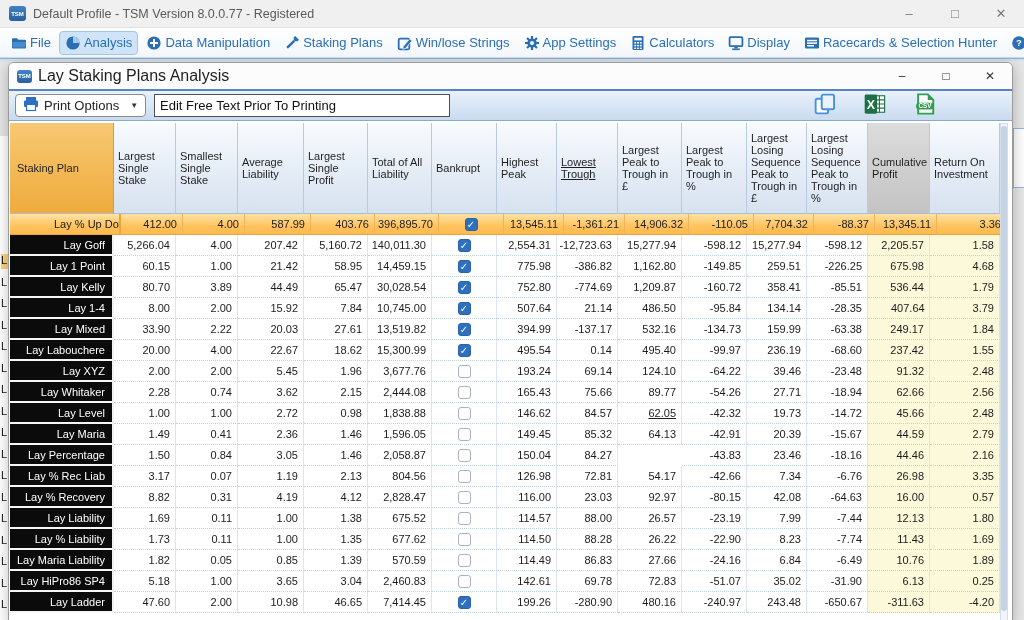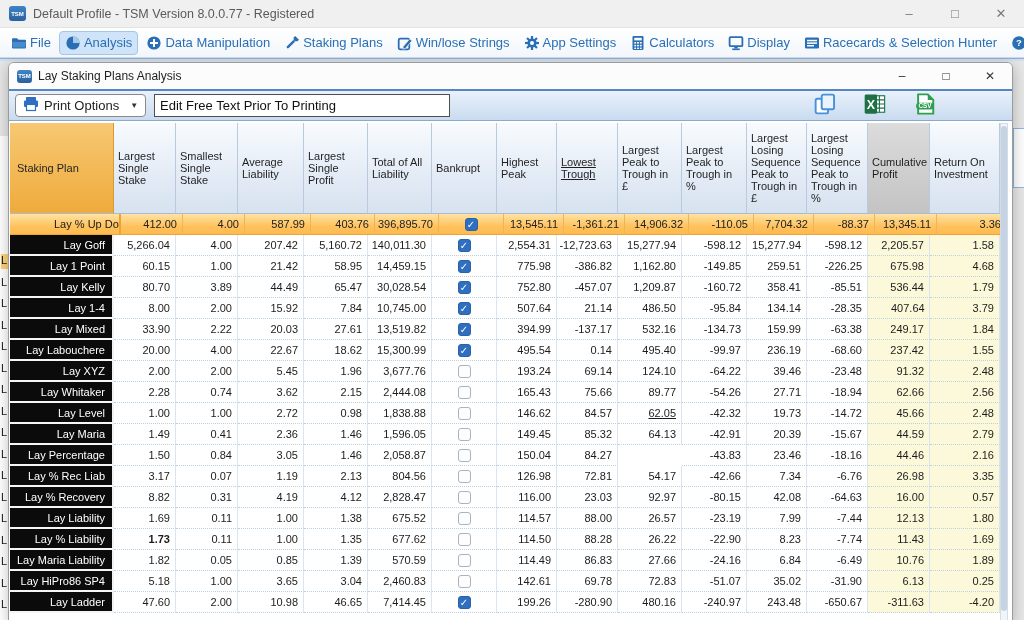--- a/index.html
+++ b/index.html
@@ -34,21 +34,21 @@
   .bg-l { position:absolute; left:1px; width:8px; height:15px; font-size:11px; color:#141414; }
   .bg-l.hl { background:#ffd27a; }
   .bg-fragment { position:absolute; left:1013px; top:70px; width:11px; height:60px; background:#fdfdfd;
     border:1px solid #8fb4dc; border-right:none; }
 
   
   .dlg { position:absolute; left:8px; top:4px; width:1005px; height:560px; background:#ffffff;
     border:1px solid #9b9b9b; border-radius:6px 6px 0 0; box-shadow:0 3px 14px rgba(0,0,0,.25); overflow:hidden; }
   .dlg-titlebar { height:26px; background:#fcfcfc; display:flex; align-items:center; }
   .dlg-titlebar .tsm-logo { width:15px; height:13px; margin:0 6px 0 8px; }
-  .dlg-title { font-size:12px; color:#1f1f1f; }
+  .dlg-title { font-size:16px; color:#1f1f1f; }
   .dlg-titlebar .win-btn { width:44px; font-size:12px; }
   .dlg-toolbar { height:32px; background:linear-gradient(180deg,#e9f1fb,#c9dbf0);
     border-top:2px solid #5585c2; border-bottom:1px solid #89a9cd;
     display:flex; align-items:center; padding:0 6px; }
   .print-btn { display:flex; align-items:center; gap:5px; height:23px; padding:0 7px;
     background:#ffffff; border:1px solid #8a8a8a; border-radius:4px; font-size:13px; color:#222; }
   .print-caret { font-size:8px; color:#333; margin-left:6px; }
   .free-text { margin-left:8px; width:296px; height:23px; border:1.5px solid #4f4f4f; background:#fff;
     font-size:13px; color:#111; padding:0 5px; font-family:"Liberation Sans",sans-serif; }
   .tb-icons { margin-left:auto; display:flex; align-items:center; gap:28px; padding-right:70px; }
@@ -369,21 +369,21 @@
               <div class="cell name" style="width: 104px;">Lay Kelly</div>
               <div class="cell" style="width: 62px;">80.70</div>
               <div class="cell" style="width: 62px;">3.89</div>
               <div class="cell" style="width: 66px;">44.49</div>
               <div class="cell" style="width: 64px;">65.47</div>
               <div class="cell" style="width: 64px;">30,028.54</div>
               <div class="cell chk" style="width: 65px;">
                 <div class="cb on">✓</div>
               </div>
               <div class="cell" style="width: 60px;">752.80</div>
-              <div class="cell" style="width: 61px;">-457.07</div>
+              <div class="cell" style="width: 61px;">-774.69</div>
               <div class="cell" style="width: 64px;">1,209.87</div>
               <div class="cell" style="width: 65px;">-160.72</div>
               <div class="cell" style="width: 60px;">358.41</div>
               <div class="cell" style="width: 61px;">-85.51</div>
               <div class="cell yellow" style="width: 62px;">536.44</div>
               <div class="cell yellow" style="width: 70px;">1.79</div>
             </div>
             <div class="grow">
               <div class="cell name" style="width: 104px;">Lay 1-4</div>
               <div class="cell" style="width: 62px;">8.00</div>
@@ -588,21 +588,21 @@
               <div class="cell" style="width: 61px;">88.00</div>
               <div class="cell" style="width: 64px;">26.57</div>
               <div class="cell" style="width: 65px;">-23.19</div>
               <div class="cell" style="width: 60px;">7.99</div>
               <div class="cell" style="width: 61px;">-7.44</div>
               <div class="cell yellow" style="width: 62px;">12.13</div>
               <div class="cell yellow" style="width: 70px;">1.80</div>
             </div>
             <div class="grow">
               <div class="cell name" style="width: 104px;">Lay % Liability</div>
-              <div class="cell" style="width: 62px; font-weight: bold;">1.73</div>
+              <div class="cell" style="width: 62px;">1.73</div>
               <div class="cell" style="width: 62px;">0.11</div>
               <div class="cell" style="width: 66px;">1.00</div>
               <div class="cell" style="width: 64px;">1.35</div>
               <div class="cell" style="width: 64px;">677.62</div>
               <div class="cell chk" style="width: 65px;">
                 <div class="cb off"></div>
               </div>
               <div class="cell" style="width: 60px;">114.50</div>
               <div class="cell" style="width: 61px;">88.28</div>
               <div class="cell" style="width: 64px;">26.22</div>

